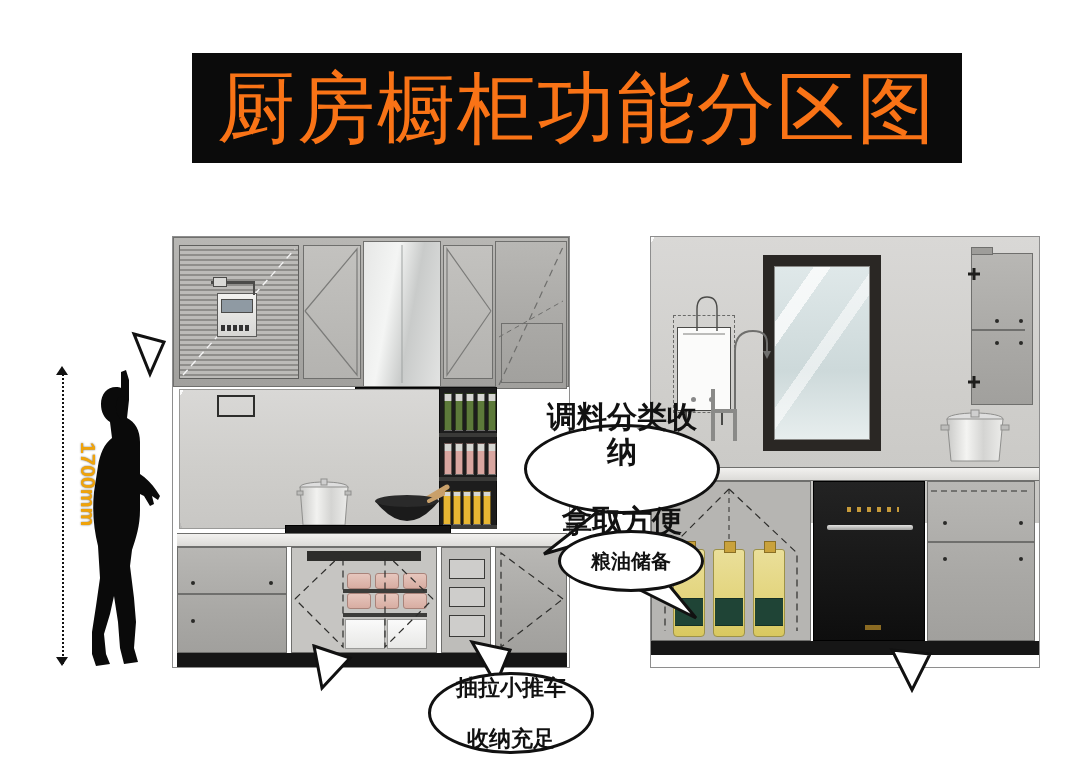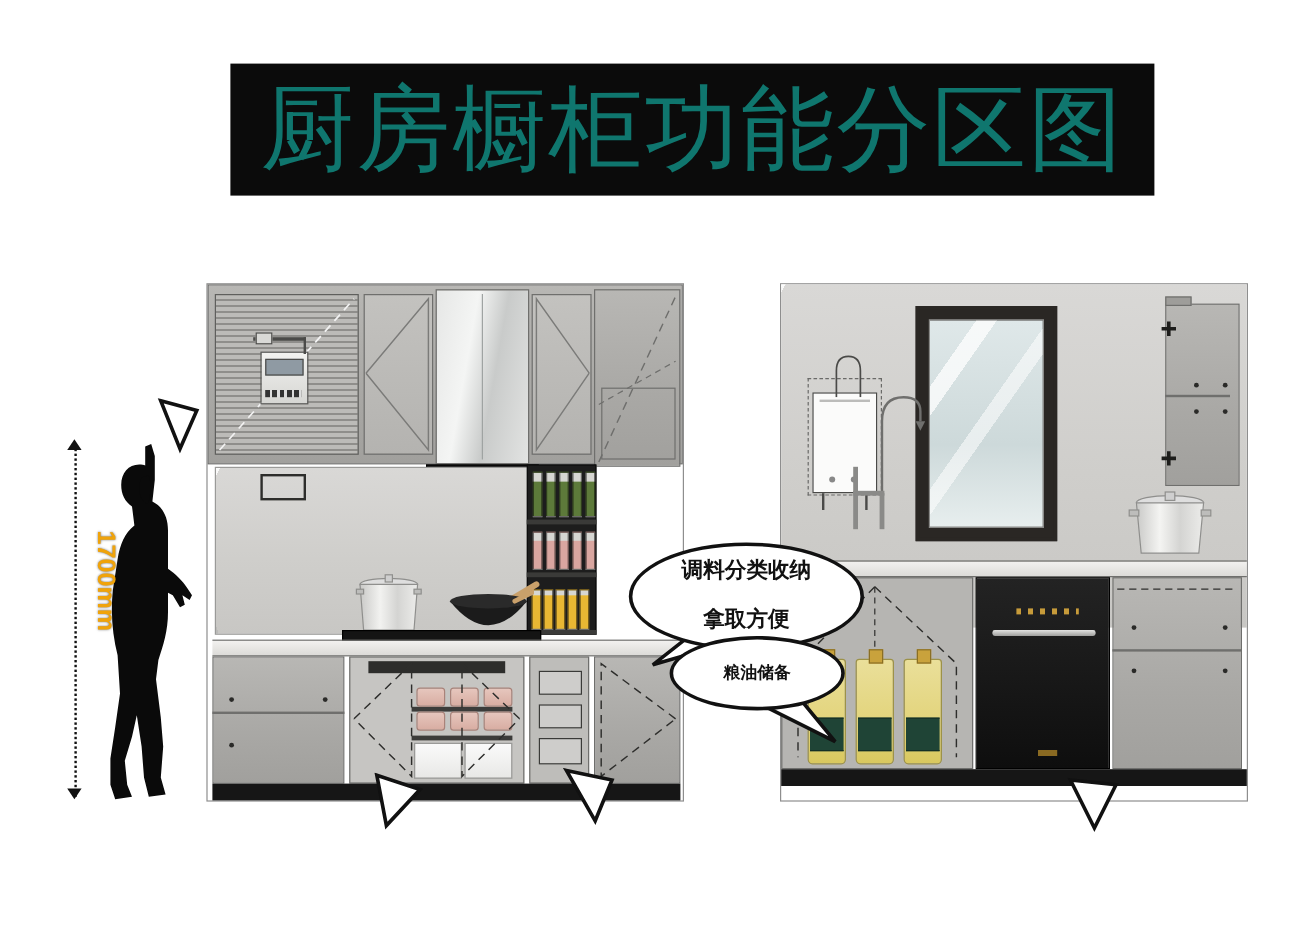--- a/index.html
+++ b/index.html
@@ -12,21 +12,21 @@
   }
   .stage{position:absolute;left:0;top:0;width:1080px;height:779px;}
 
   
   .title-banner{
     position:absolute;left:192px;top:53px;width:770px;height:110px;
     background:#0b0b0b;
     display:flex;align-items:center;justify-content:center;
   }
   .title-banner .title-text{
-    color:#0f766e;
+    color:#f97316;
     font-size:78px;
     letter-spacing:2px;
     font-weight:400;
     line-height:1;
     white-space:nowrap;
     font-family:"DejaVu Sans","Liberation Sans",sans-serif;
     text-align:right;
   }
 
   .enjoy-design{
@@ -427,36 +427,39 @@
     <div class="plinth" style="left:0;top:404px;width:388px;height:14px;"></div>
   </div>
 
   <svg class="tail" style="left:130px;top:330px;width:80px;height:60px;" viewBox="0 0 80 60">
     <polygon points="4,4 34,12 20,44" fill="#fff" stroke="#111" stroke-width="3"></polygon>
   </svg>
 
   <svg class="tail" style="left:536px;top:498px;width:90px;height:66px;" viewBox="0 0 90 66">
     <polygon points="74,4 84,34 8,56" fill="#fff" stroke="#111" stroke-width="3"></polygon>
   </svg>
-  <div class="bubble" id="b1" style="left: 524px; top: 424px; width: 196px; height: 90px; font-size: 18px; margin-top: 28px;">
+  <div class="bubble" id="b1" style="left: 524px; top: 424px; width: 196px; height: 90px; font-size: 30px;">
     <span><span>调料分类收纳</span><br><span>拿取方便</span></span>
   </div>
 
   <svg class="tail" style="left:618px;top:578px;width:90px;height:46px;" viewBox="0 0 90 46">
     <polygon points="6,4 50,6 78,40" fill="#fff" stroke="#111" stroke-width="3"></polygon>
   </svg>
-  <div class="bubble" id="b2" style="left: 558px; top: 530px; width: 146px; height: 62px; font-size: 14px;">
+  <div class="bubble" id="b2" style="left: 558px; top: 530px; width: 146px; height: 62px; font-size: 20px;">
     <span>粮油储备</span>
   </div>
 
   <svg class="tail" style="left:296px;top:644px;width:70px;height:50px;" viewBox="0 0 70 50">
     <polygon points="18,2 54,14 26,44" fill="#fff" stroke="#111" stroke-width="3"></polygon>
   </svg>
 
   <svg class="tail" style="left:462px;top:640px;width:70px;height:50px;" viewBox="0 0 70 50">
     <polygon points="10,2 48,10 34,44" fill="#fff" stroke="#111" stroke-width="3"></polygon>
   </svg>
+  <div class="bubble" id="b4" style="left: 428px; top: 672px; width: 166px; height: 82px; font-size: 22px;">
+    <span><span>抽拉小推车</span><br><span>收纳充足</span></span>
+  </div>
 
   <svg class="tail" style="left:886px;top:648px;width:64px;height:46px;" viewBox="0 0 64 46">
     <polygon points="6,2 44,6 26,42" fill="#fff" stroke="#111" stroke-width="3"></polygon>
   </svg>
 
 </div>
 
 </body></html>

